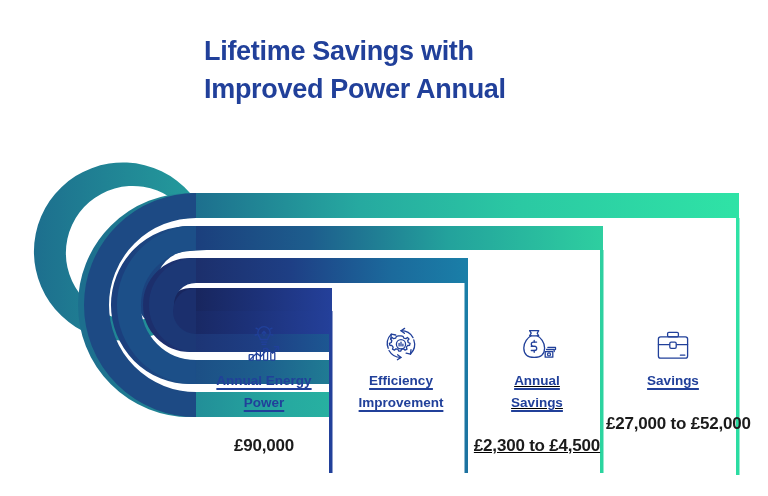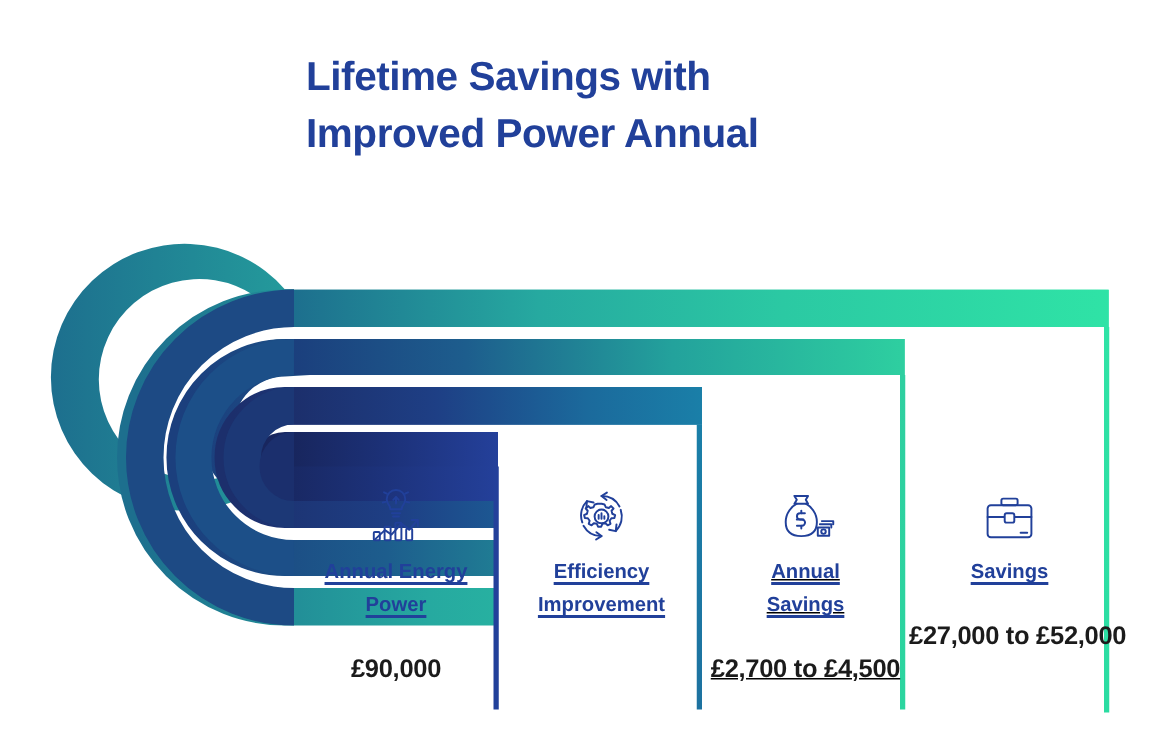--- a/index.html
+++ b/index.html
@@ -231,21 +231,21 @@
           <path d="M17.2 14.4v1.7M17.2 24.5v1.8M14.2 20.3h4.4"></path>
           <path d="M28.2 25.6h7.6v5.6h-7.6z"></path>
           <path d="M29.6 23.5h7.6v2.1M30.9 21.4h7.6v2.1"></path>
           <circle cx="32" cy="28.4" r="1.5"></circle>
         </svg>
       </div>
       <div class="col-label">
         <span class="l">Annual</span>
         <span class="l">Savings</span>
       </div>
-      <div class="col-value">£2,700 to £4,500</div>
+      <div class="col-value">£2,300 to £4,500</div>
     </div>
 
     <div class="col" style="left:606px;width:134px;">
       <div class="col-icon">
         <svg width="40" height="36" viewBox="0 0 40 36" fill="none" stroke="#21409a" stroke-width="1.3" stroke-linecap="round" stroke-linejoin="round">
           <rect x="14.6" y="4.4" width="10.8" height="4.4" rx="1.2"></rect>
           <rect x="5.4" y="8.8" width="29.2" height="21.4" rx="2.2"></rect>
           <path d="M5.4 16.6h29.2"></path>
           <rect x="16.8" y="14.2" width="6.4" height="6.2" rx="1.3" fill="#ffffff"></rect>
           <path d="M27.4 27.2h4.4"></path>

